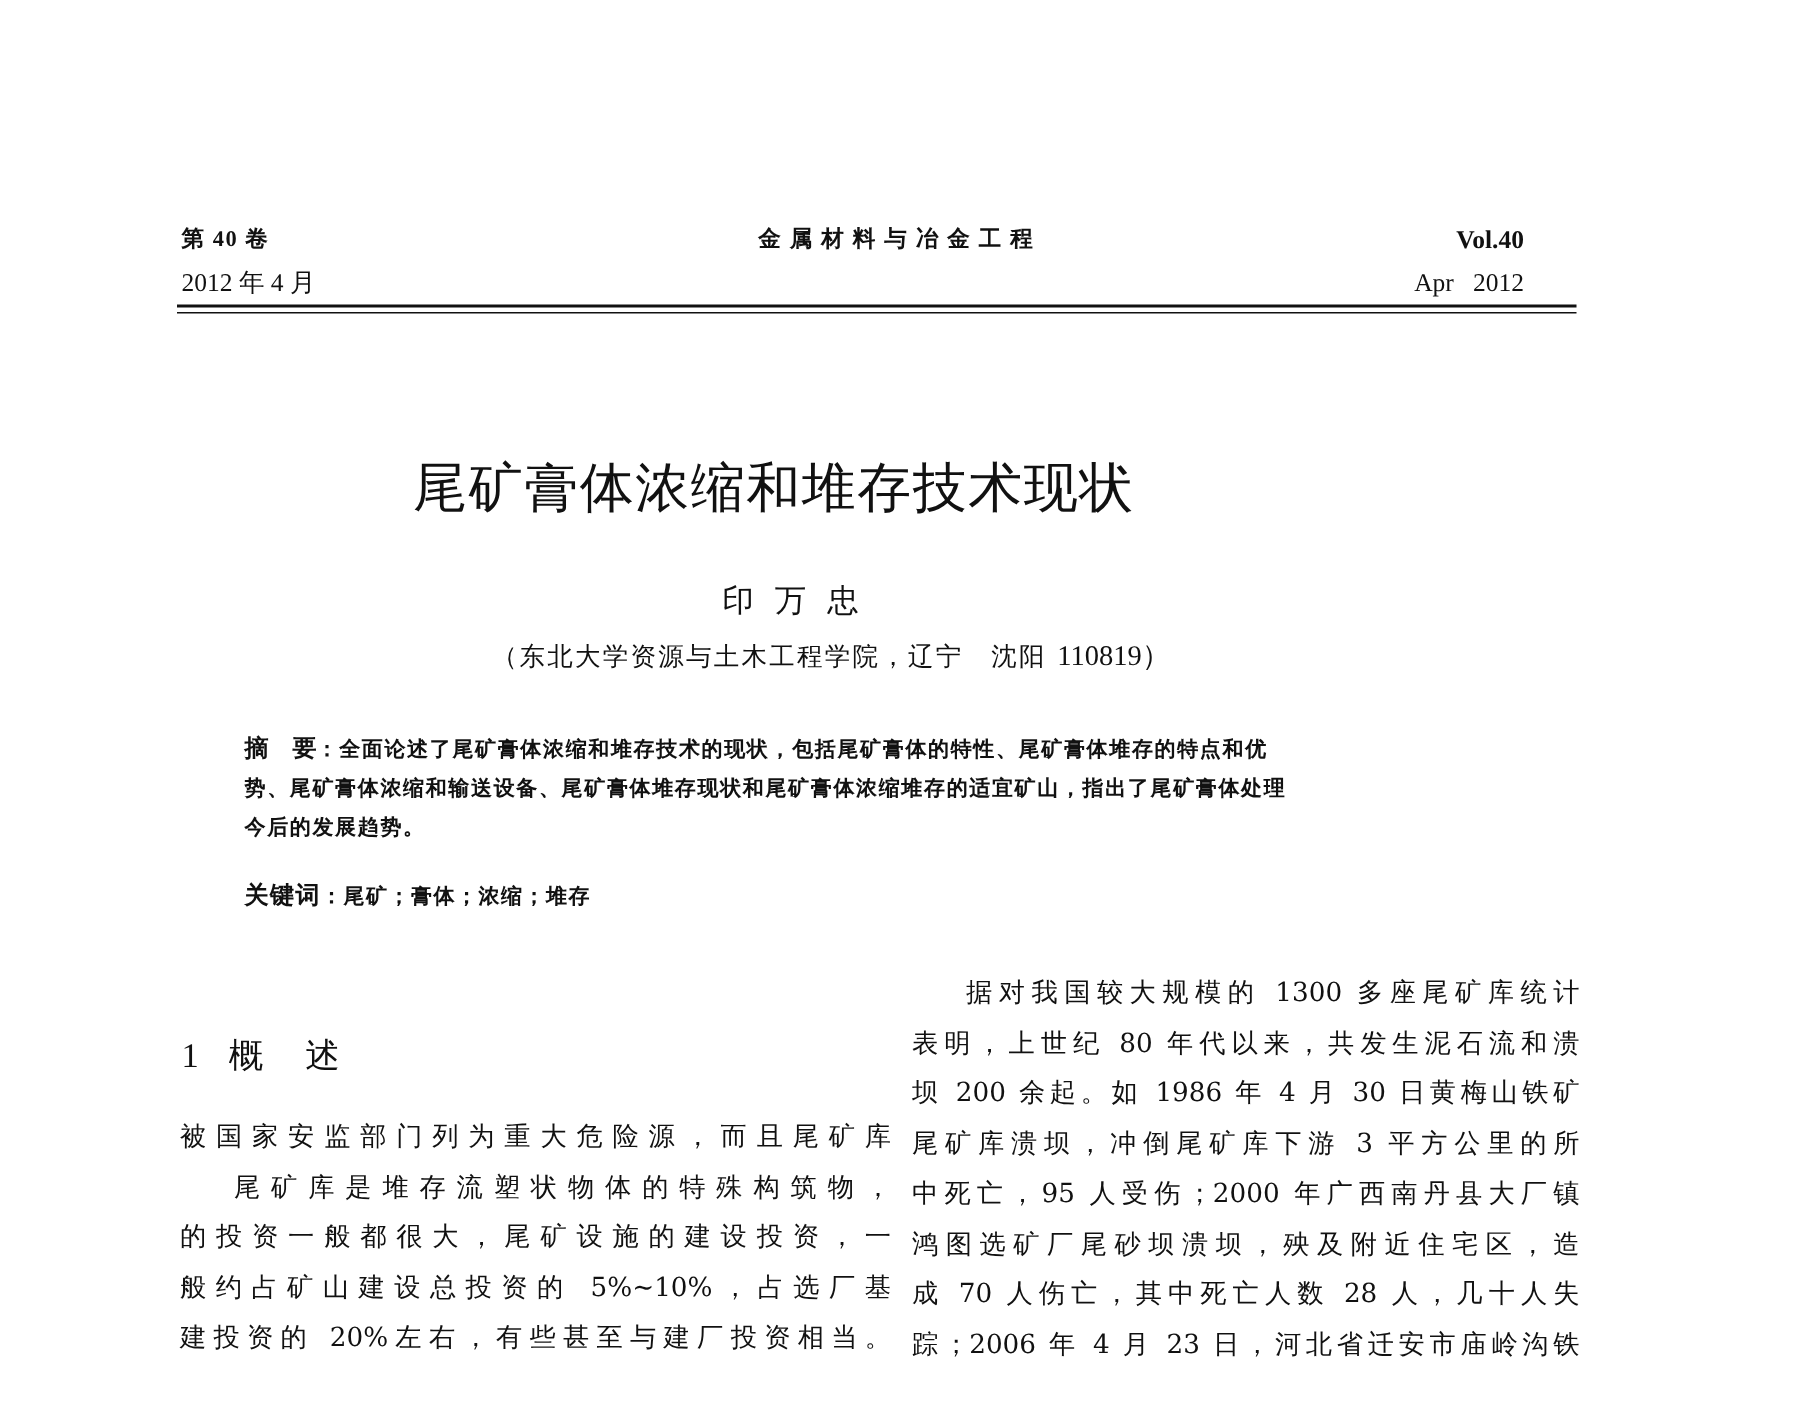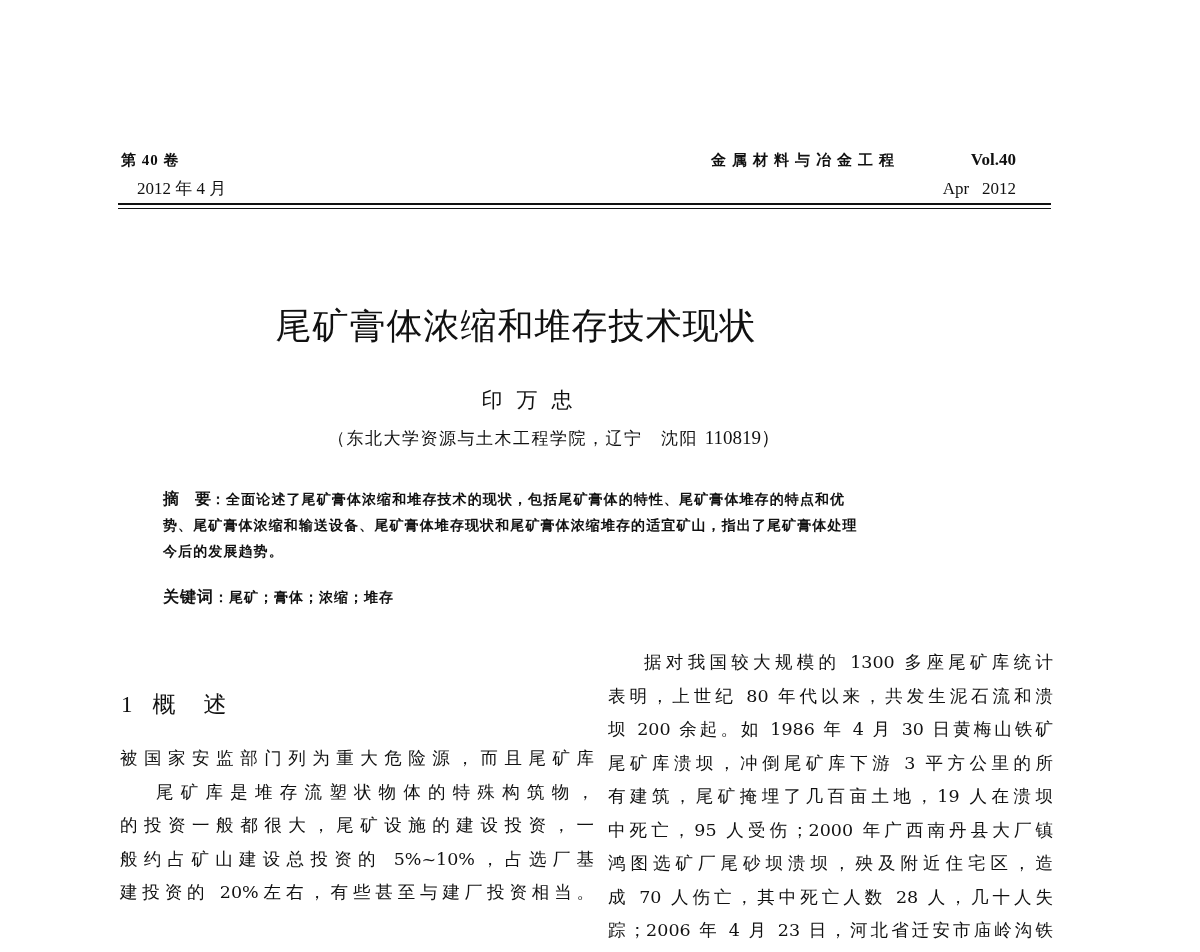--- a/index.html
+++ b/index.html
@@ -20,24 +20,24 @@
   
   .hdr-left, .hdr-right {
     font-family: "Liberation Serif", "DejaVu Serif", serif;
     font-size: 17px;
     line-height: 22px;
   }
   .hdr-left { left: 121px; top: 149px; }
   .hdr-right { right: 184px; top: 149px; text-align: right; }
   .hdr-left .l1 { font-weight: bold; font-size: 15px; letter-spacing: 1px; }
   .hdr-right .l1 { font-weight: bold; }
-  .hdr-left .l2, .hdr-right .l2 { margin-top: 7px; margin-left: 16px; }
+  .hdr-left .l2, .hdr-right .l2 { margin-top: 7px; }
   .hdr-center {
     left: 300px; width: 600px; top: 149px;
-    text-align: right;
+    text-align: center;
     font-family: "Liberation Serif", "DejaVu Serif", serif;
   }
   .hdr-center .cn {
     font-size: 15px; font-weight: bold; letter-spacing: 6px; line-height: 22px;
   }
   .hdr-center .en {
     font-size: 17px; line-height: 22px; margin-top: 7px; letter-spacing: 0.2px;
   }
   .rule {
     left: 118px; width: 933px; top: 203px; height: 6px;
@@ -145,18 +145,17 @@
   <span class="line">的投资一般都很大，尾矿设施的建设投资，一</span>
   <span class="line">般约占矿山建设总投资的 5%~10%，占选厂基</span>
   <span class="line">建投资的 20%左右，有些甚至与建厂投资相当。</span>
 </div>
 
 <div class="abs col col-right">
   <span class="line indent">据对我国较大规模的 1300 多座尾矿库统计</span>
   <span class="line">表明，上世纪 80 年代以来，共发生泥石流和溃</span>
   <span class="line">坝 200 余起。如 1986 年 4 月 30 日黄梅山铁矿</span>
   <span class="line">尾矿库溃坝，冲倒尾矿库下游 3 平方公里的所</span>
-  <span class="line">有建筑，尾矿掩埋了几百亩土地，19 人在溃坝</span>
   <span class="line">中死亡，95 人受伤；2000 年广西南丹县大厂镇</span>
   <span class="line">鸿图选矿厂尾砂坝溃坝，殃及附近住宅区，造</span>
   <span class="line">成 70 人伤亡，其中死亡人数 28 人，几十人失</span>
   <span class="line">踪；2006 年 4 月 23 日，河北省迁安市庙岭沟铁</span>
 </div>
 
 </body></html>

